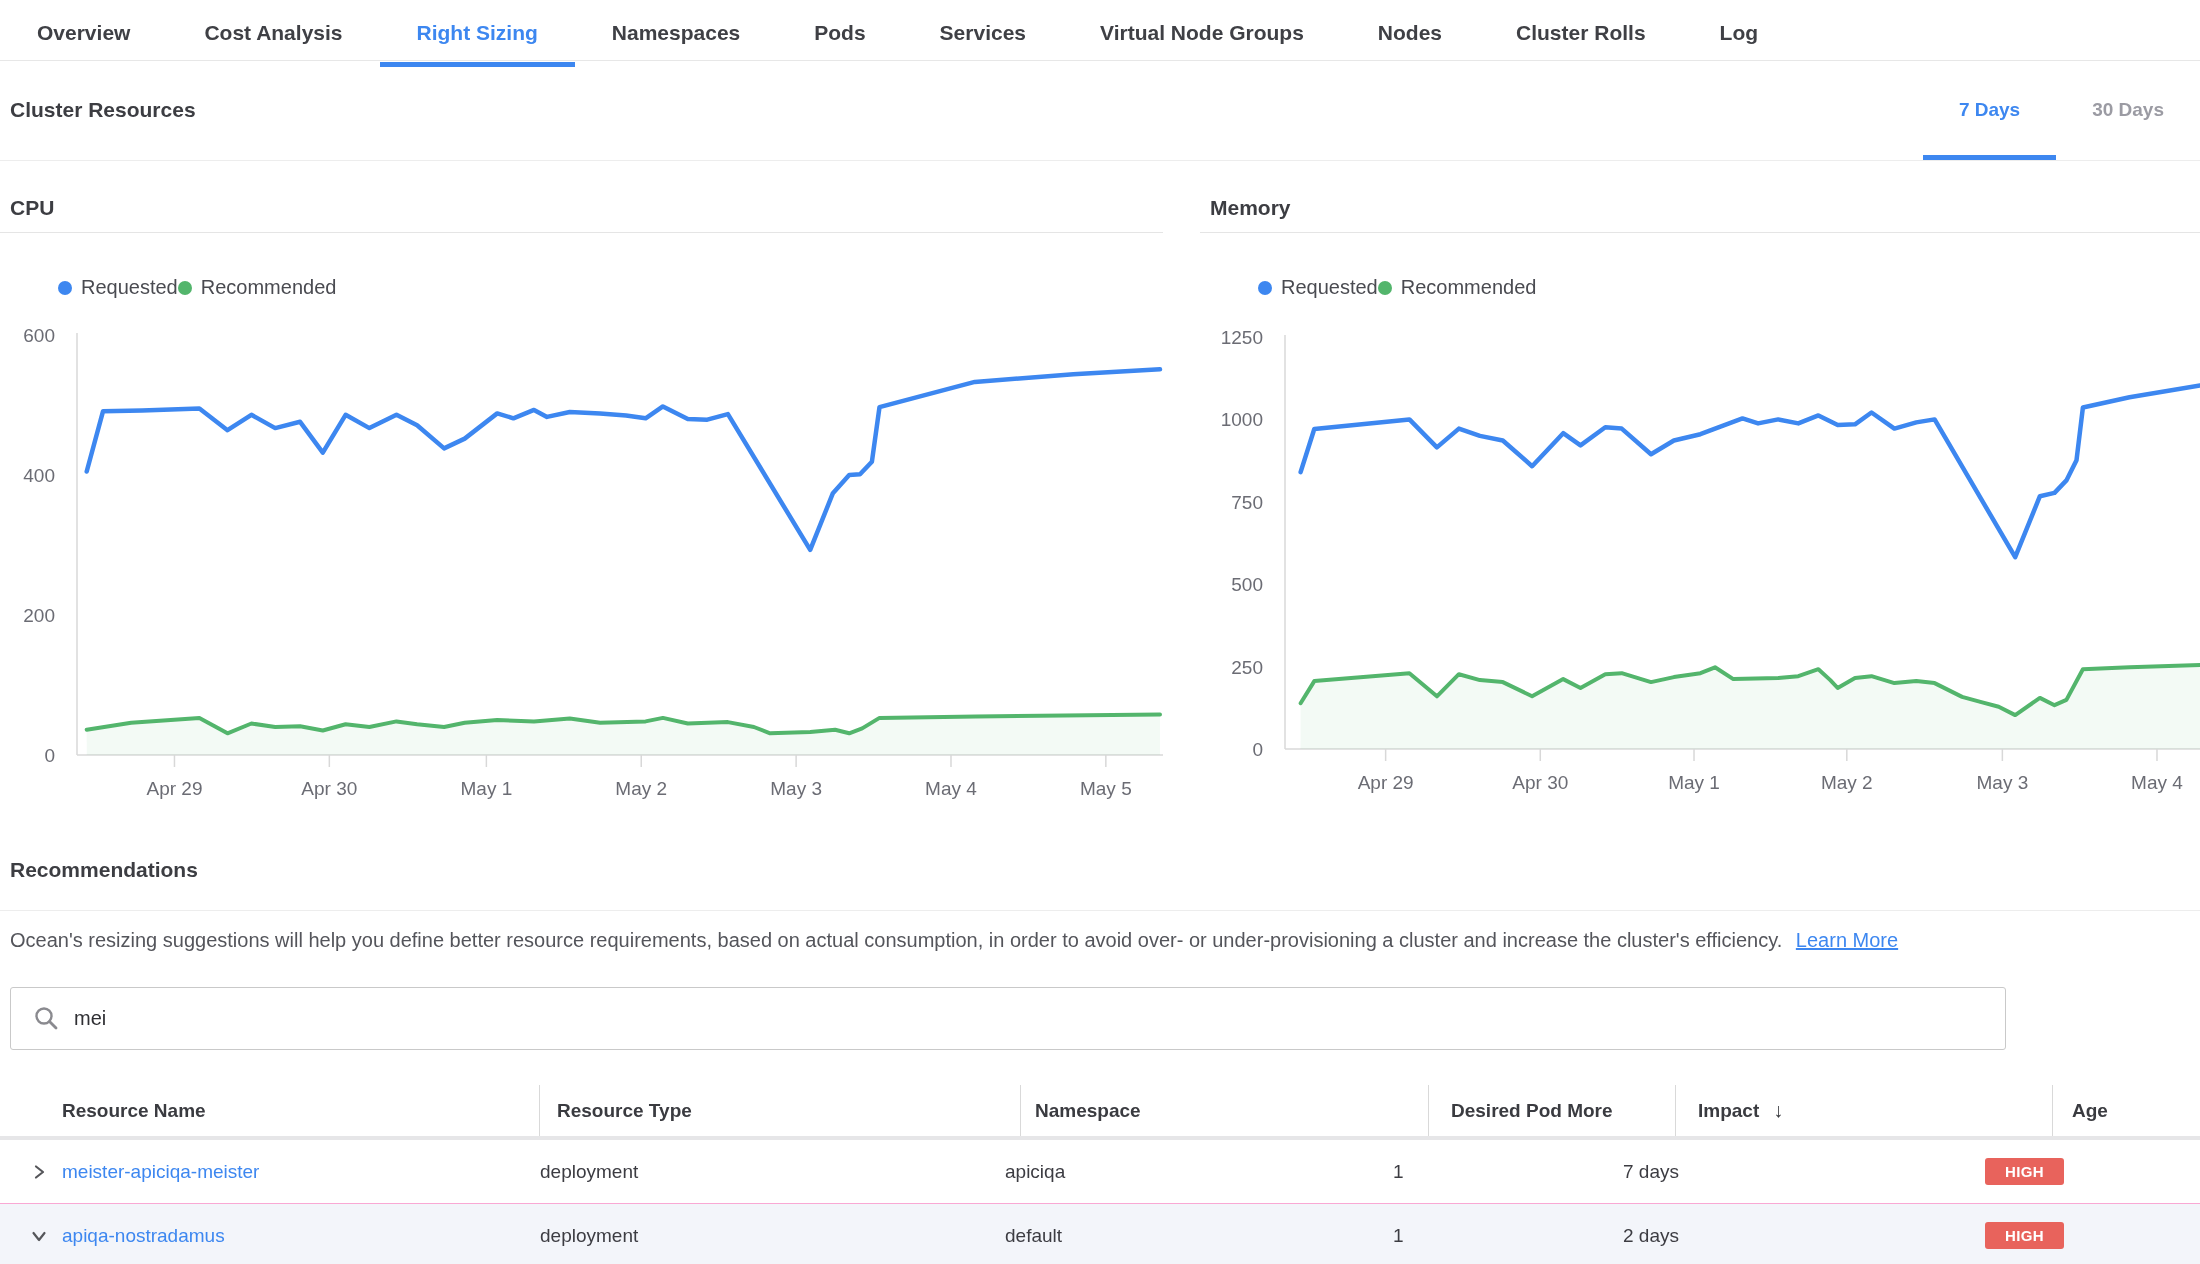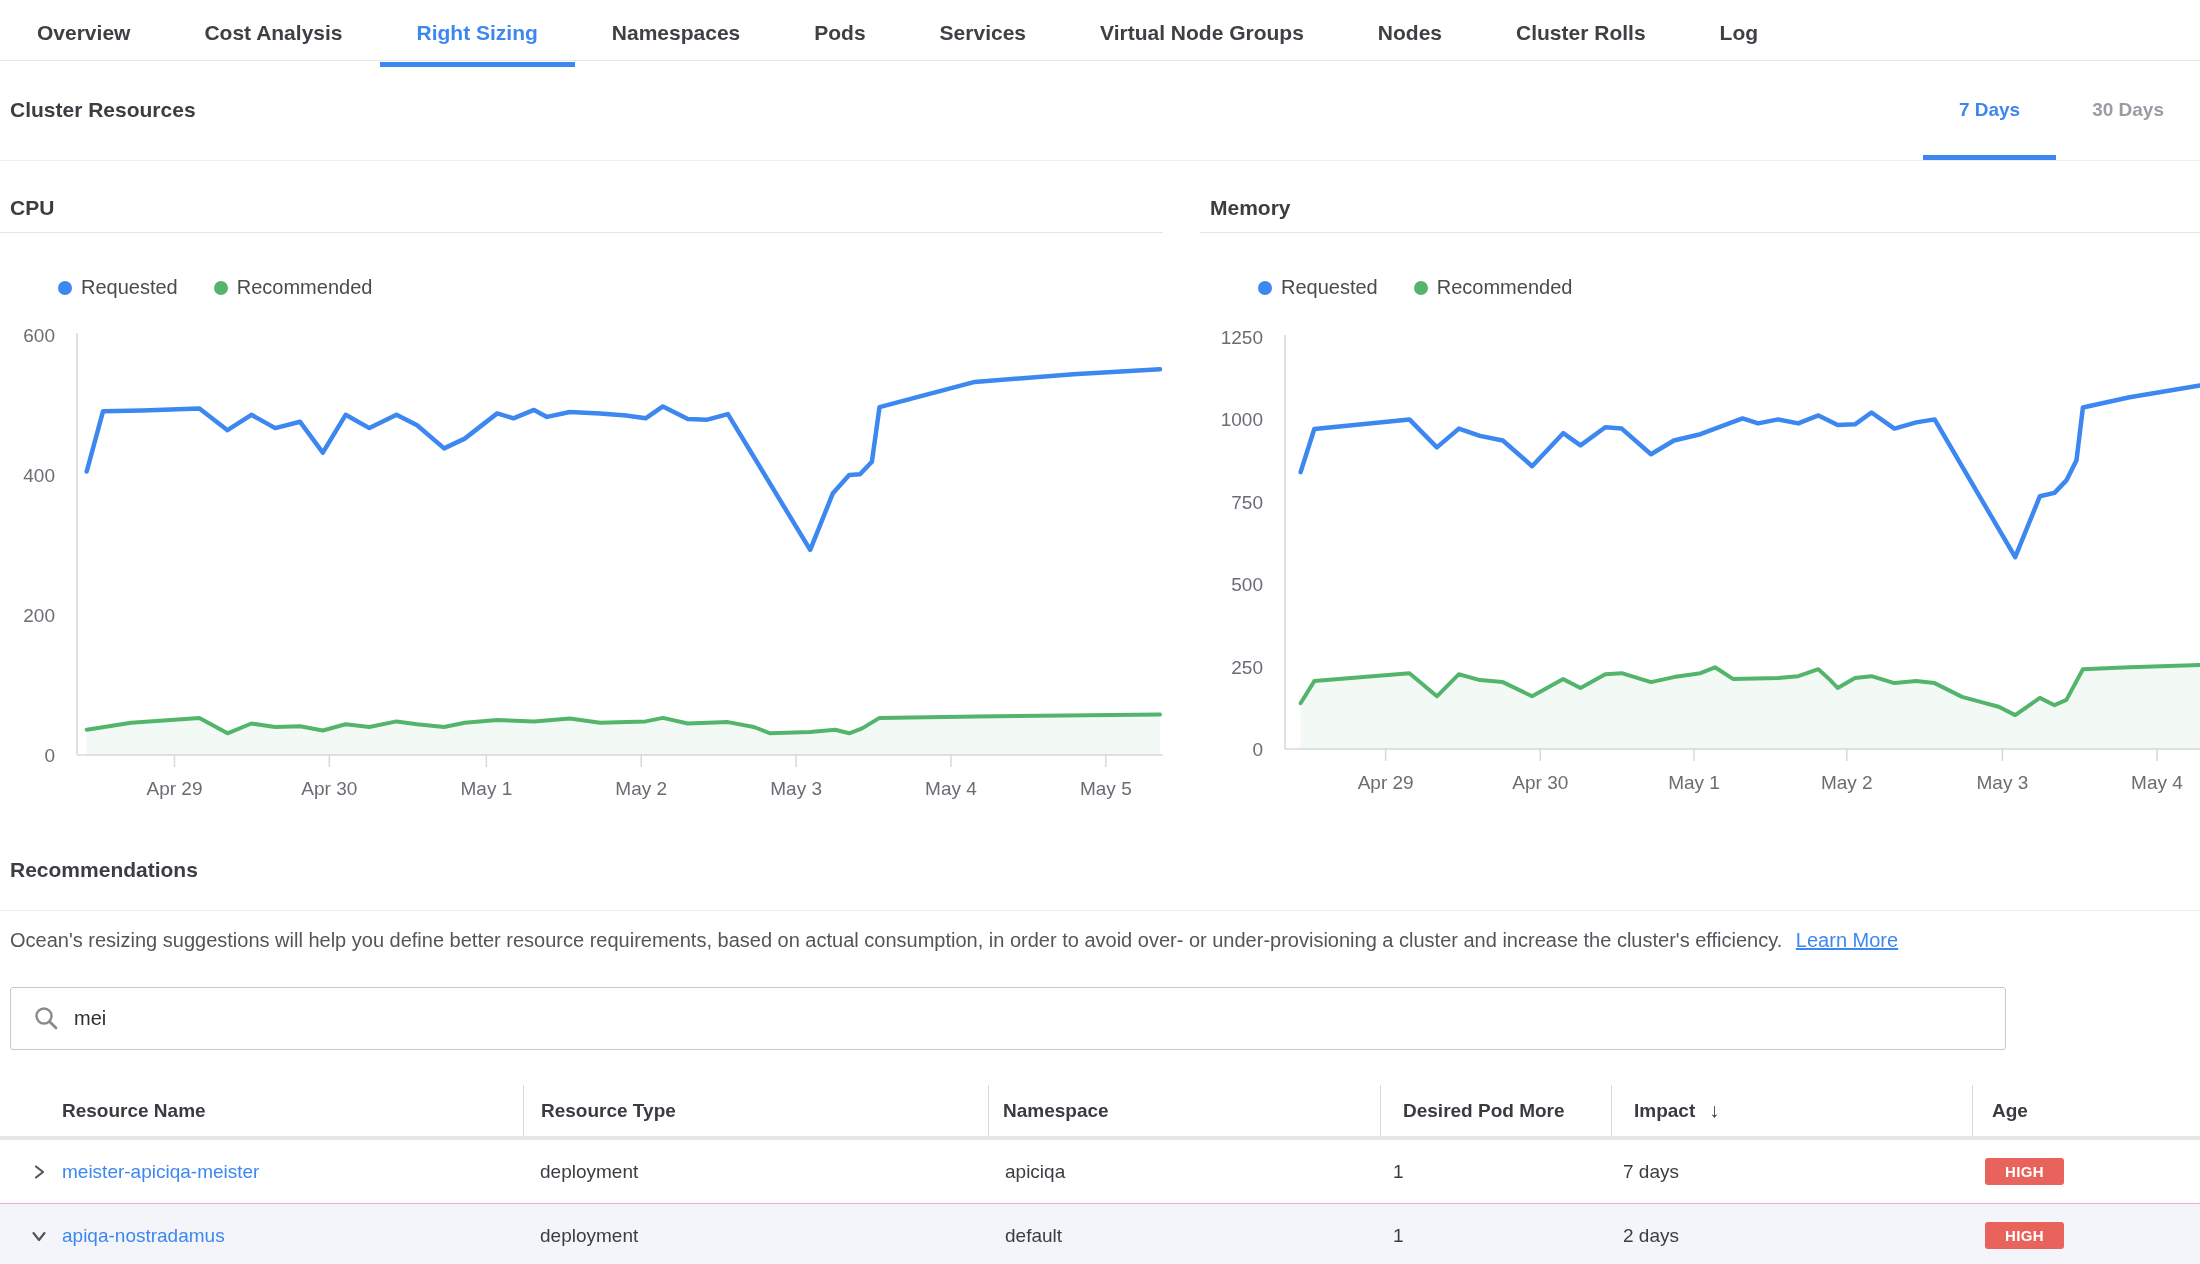--- a/index.html
+++ b/index.html
@@ -21,41 +21,41 @@
   .range-toggle{position:absolute;right:0;top:0;height:100px;display:flex;}
   .range-item{position:relative;display:flex;align-items:center;height:100px;padding:0 36px;
               font-size:19px;font-weight:700;cursor:pointer;}
   .range-item.active{color:#3d87f0;}
   .range-item.active::after{content:"";position:absolute;left:0;right:0;bottom:0;height:5px;background:#3d87f0;}
   .range-item.inactive{color:#9b9ba3;}
 
   
   .chart-title{position:absolute;top:196px;font-size:21px;font-weight:600;color:#3c3d42;}
   .chart-title-border{position:absolute;top:232px;height:1px;background:#e5e5e5;}
-  .legend{position:absolute;top:276px;display:flex;gap:36px;font-size:20px;color:#4a4b51;}
+  .legend{position:absolute;top:276px;display:flex;font-size:20px;color:#4a4b51;}
   .legend-item{display:flex;align-items:center;gap:9px;}
   .dot{width:14px;height:14px;border-radius:50%;display:inline-block;}
   .chart-svg{position:absolute;}
 
   
   .rec-title{position:absolute;left:10px;top:858px;font-size:21px;font-weight:600;color:#3c3d42;}
   .rec-divider{position:absolute;left:0;top:910px;width:2200px;height:1px;background:#ededed;}
   .rec-text{position:absolute;left:10px;top:926px;width:2150px;font-size:20px;color:#54555b;line-height:28px;}
   .rec-text a{color:#3d87f0;text-decoration:underline;cursor:pointer;margin-left:8px;}
 
   
   .searchbox{position:absolute;left:10px;top:987px;width:1996px;height:63px;border:1px solid #c9c9c9;
              border-radius:3px;display:flex;align-items:center;box-sizing:border-box;background:#fff;}
   .search-icon{margin-left:22px;display:flex;align-items:center;}
   .searchbox input{border:none;outline:none;font-family:"Liberation Sans",sans-serif;font-size:20px;
                    color:#2f2f33;margin-left:12px;flex:1;background:transparent;}
 
   
   .thead{position:absolute;left:0;top:1085px;width:2200px;height:51px;display:grid;
-         grid-template-columns:523px 465px 392px 231px 361px 1fr;}
+         grid-template-columns:523px 465px 392px 231px 361px 1fr;gap:16px;}
   .th{display:flex;align-items:center;font-size:19px;font-weight:700;color:#3a3b40;box-sizing:border-box;}
   .th.sep{border-left:1px solid #d9d9d9;}
   .th .sort-arrow{margin-left:14px;font-size:20px;font-weight:400;color:#3a3b40;}
   .thead-band{position:absolute;left:0;top:1136px;width:2200px;height:4px;background:#e6e6e8;}
   .tbody{position:absolute;left:0;top:1140px;width:2200px;}
   .trow{width:2200px;height:63px;display:grid;grid-template-columns:523px 465px 392px 231px 361px 1fr;
         border-bottom:1px solid #f9a8d4;background:#fff;}
   .trow.expanded{background:#f3f5fa;height:124px;border-bottom:none;}
   .trow.expanded .cell{height:63px;}
   .cell{display:flex;align-items:center;font-size:19px;color:#3c3c42;box-sizing:border-box;}

